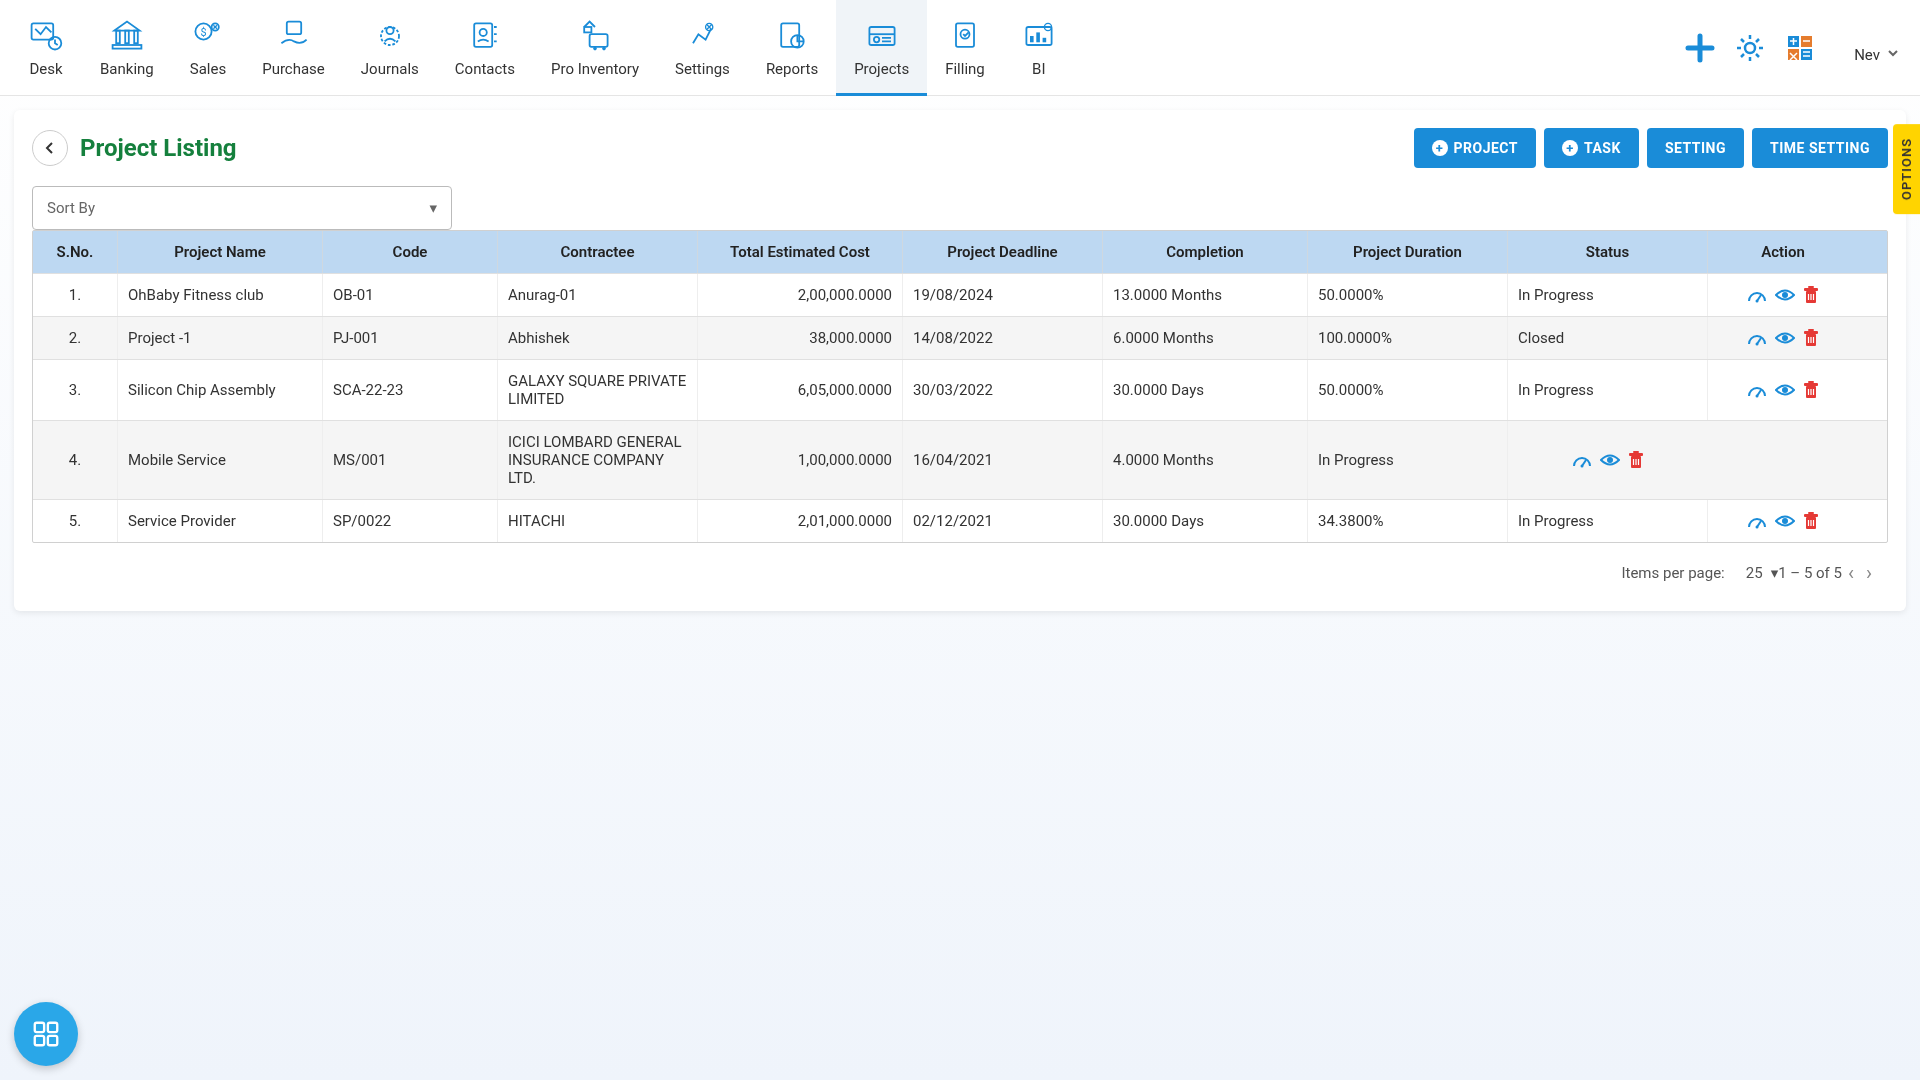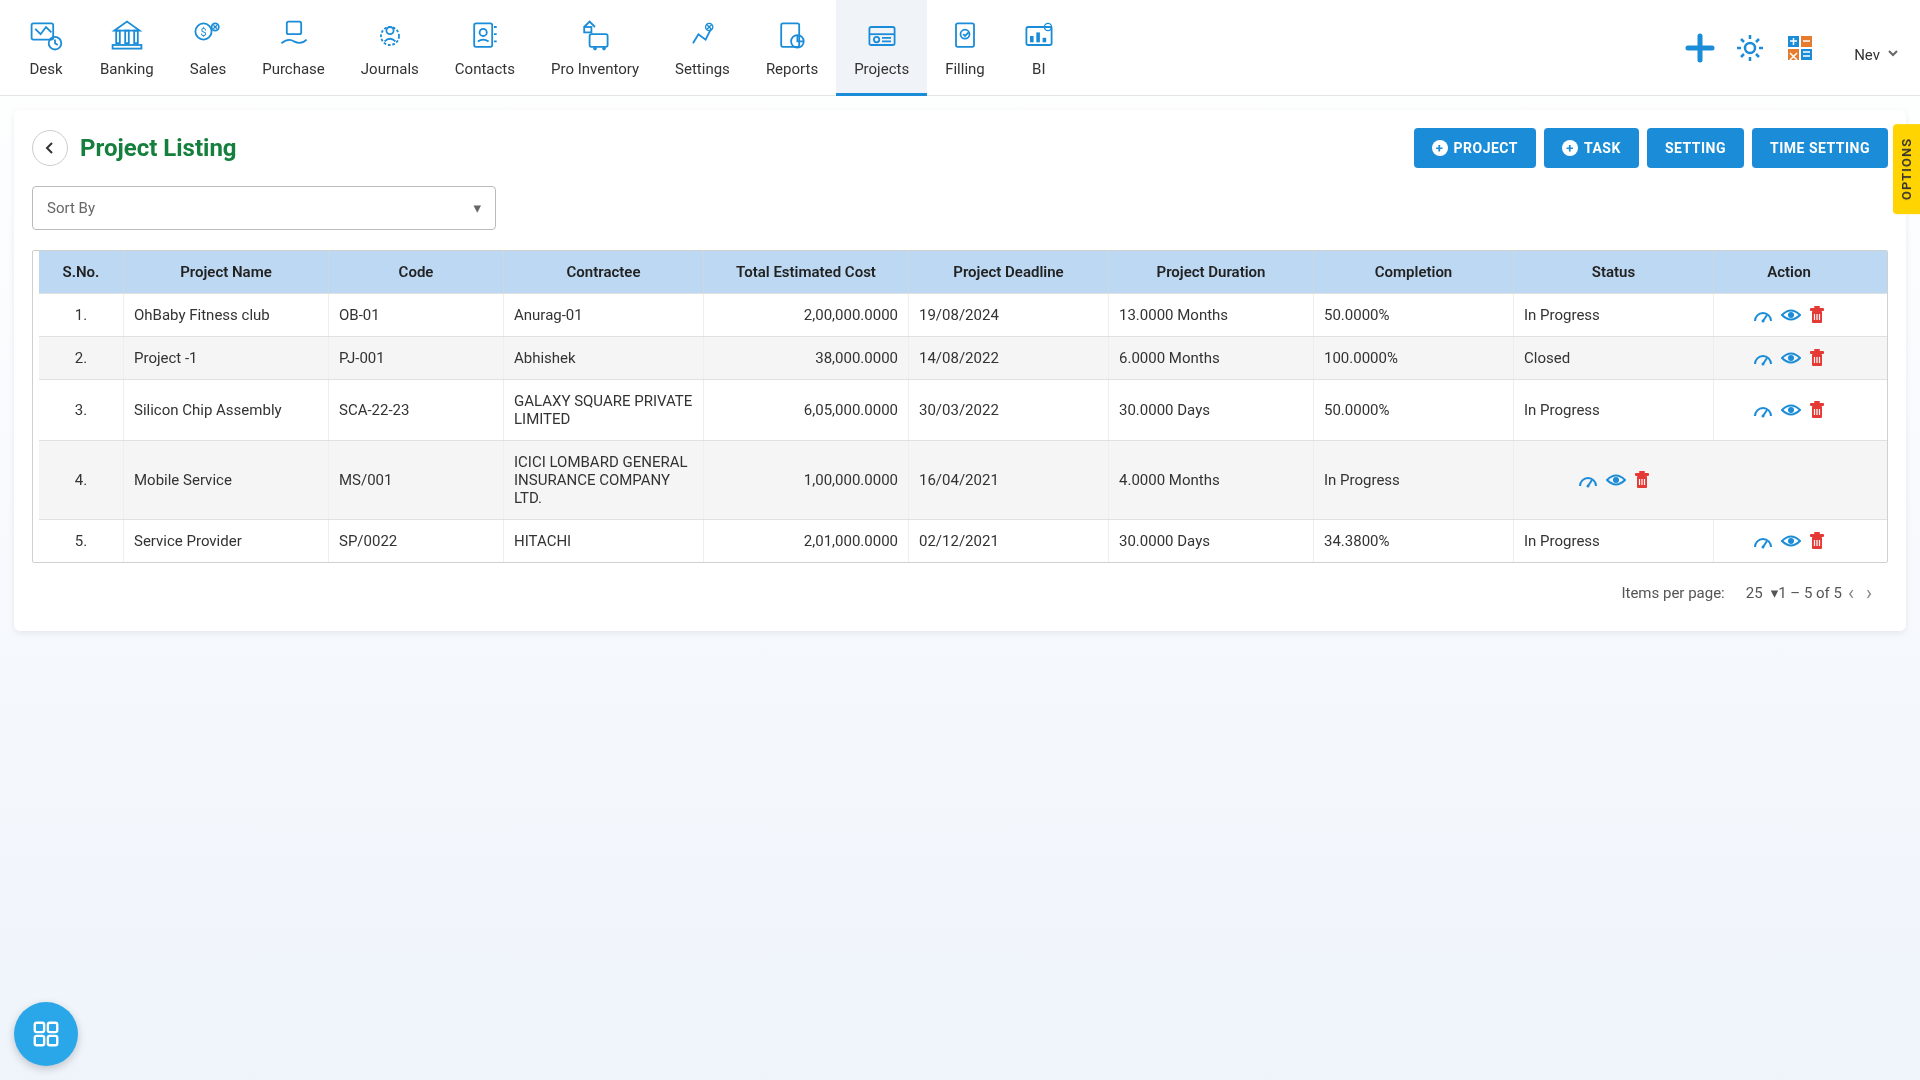--- a/index.html
+++ b/index.html
@@ -22,24 +22,24 @@
 .page { margin: 14px; background: #fff; border-radius: 6px; box-shadow: 0 2px 6px rgba(0,0,0,0.08); padding: 18px; position: relative; }
 .page-header { display:flex; align-items:center; }
 .back-btn { width: 36px; height: 36px; border-radius: 50%; border:1px solid #ccc; display:flex; align-items:center; justify-content:center; margin-right:12px; cursor:pointer; background:#fff; }
 .page-title { font-size: 24px; font-weight: 700; color:#15803d; }
 .action-buttons { margin-left:auto; display:flex; gap:8px; }
 .btn { background:#1a8cd8; color:#fff; border:none; border-radius:4px; padding: 12px 18px; font-size:14px; font-weight:700; letter-spacing:0.5px; cursor:pointer; display:flex; align-items:center; gap:6px; }
 .btn .plus-circ { display:inline-flex; width:16px; height:16px; border-radius:50%; background:#fff; color:#1a8cd8; align-items:center; justify-content:center; font-size:13px; font-weight:700; }
 
 
 .sort-wrap { margin-top: 18px; }
-.sort-select { width: 464px; height: 44px; border:1px solid #bbb; border-radius:4px; padding:0 14px; font-size:15px; color:#666; background:#fff; display:flex; align-items:center; justify-content:space-between; cursor:pointer; }
-
-
-.table { margin-top: 20px; width:100%; border:1px solid #d0d0d0; border-radius:2px;padding-left:6px; }
+.sort-select { width: 420px; height: 44px; border:1px solid #bbb; border-radius:4px; padding:0 14px; font-size:15px; color:#666; background:#fff; display:flex; align-items:center; justify-content:space-between; cursor:pointer; }
+
+
+.table { width:100%; border:1px solid #d0d0d0; border-radius:2px; }
 .thead { display:grid; grid-template-columns: 85px 205px 175px 200px 205px 200px 205px 200px 200px 150px; background:#bdd8f2; }
 .th { padding: 12px 8px; font-size:15px; font-weight:600; text-align:center; border-right:1px solid #cfd8e0; color:#222; }
 .th:last-child { border-right:none; }
 .tbody .tr { display:grid; grid-template-columns: 85px 205px 175px 200px 205px 200px 205px 200px 200px 150px; border-top:1px solid #e0e0e0; }
 .tbody .tr:nth-child(even) { background:#f5f5f5; }
 .td { padding: 12px 10px; font-size:15px; color:#333; border-right:1px solid #eee; display:flex; align-items:center; }
 .td:last-child { border-right:none; }
 .td.center { justify-content:center; }
 .td.right { justify-content:flex-end; }
 .action-cell { display:flex; gap:8px; justify-content:center; align-items:center; }
@@ -262,22 +262,22 @@
   </div>
 
   <div class="table">
     <div class="thead">
       <div class="th">S.No.</div>
       <div class="th">Project Name</div>
       <div class="th">Code</div>
       <div class="th">Contractee</div>
       <div class="th">Total Estimated Cost</div>
       <div class="th">Project Deadline</div>
+      <div class="th">Completion</div>
       <div class="th">Project Duration</div>
-      <div class="th">Completion</div>
       <div class="th">Status</div>
       <div class="th">Action</div>
     </div>
     <div class="tbody" id="tbody">
         <div class="tr">
     <div class="td center">1.</div>
     <div class="td">OhBaby Fitness club</div>
     <div class="td">OB-01</div>
     <div class="td">Anurag-01</div>
     <div class="td right">2,00,000.0000</div>

